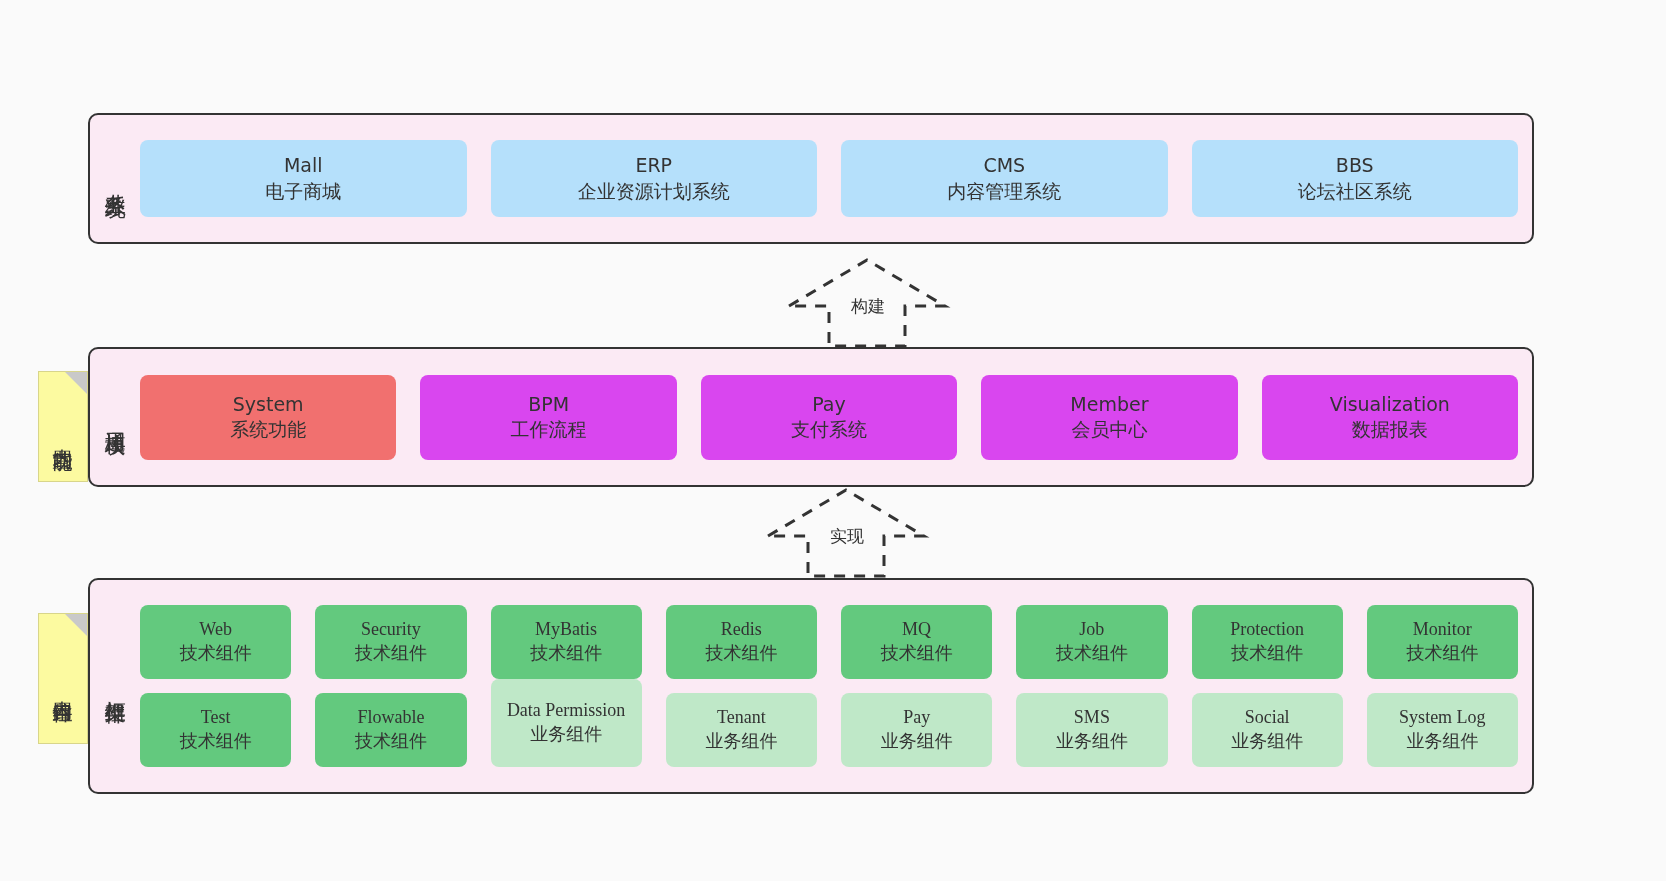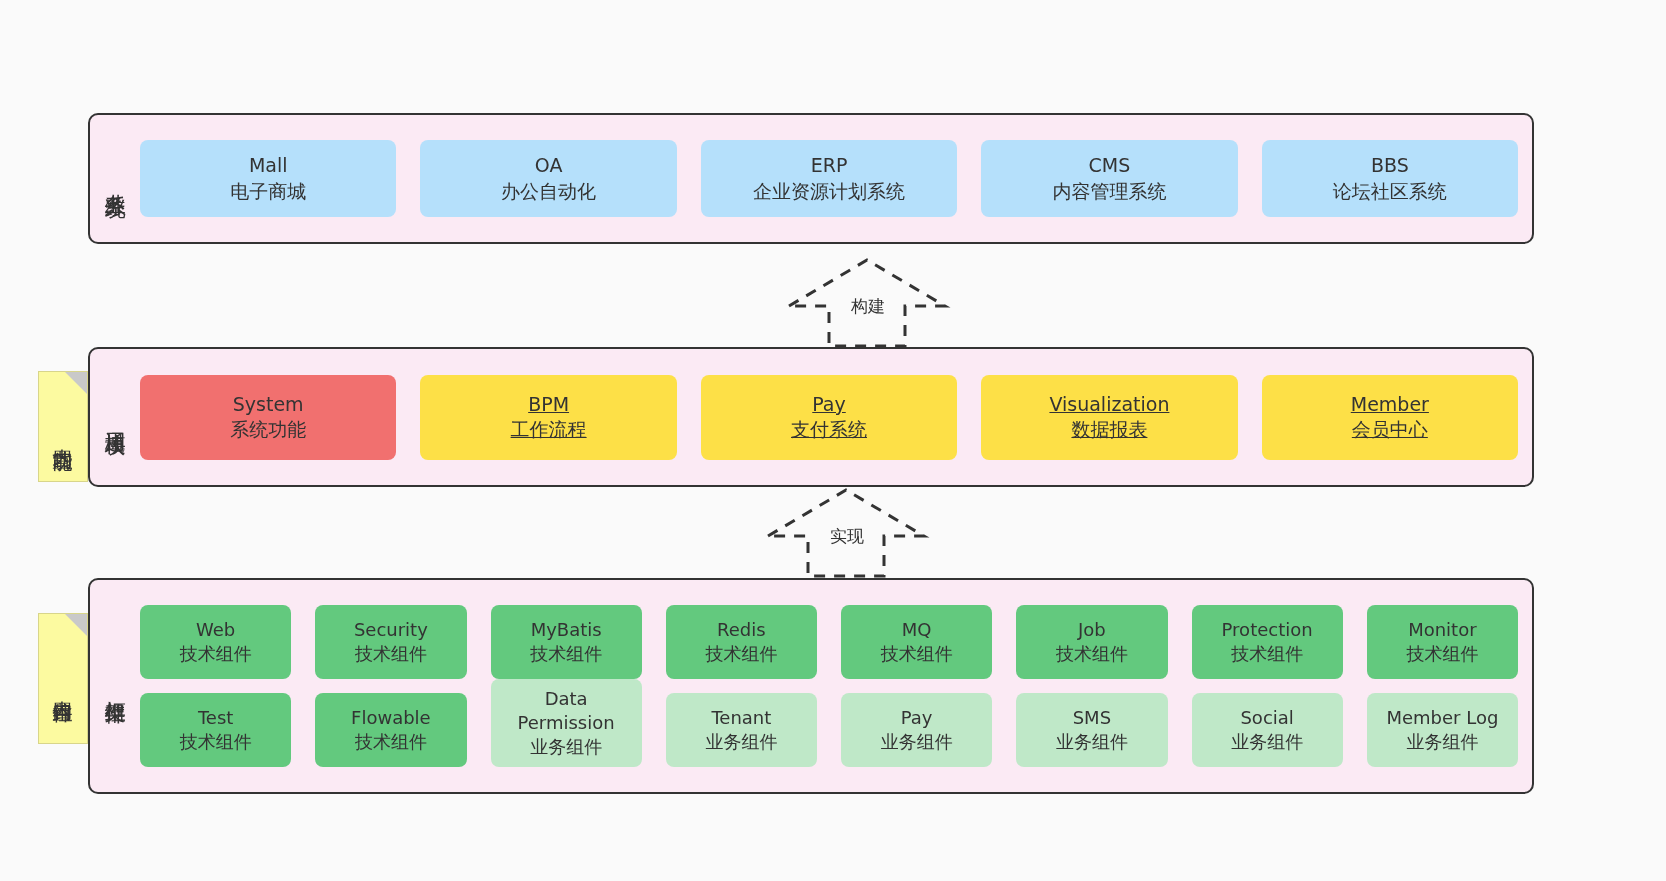--- a/index.html
+++ b/index.html
@@ -73,21 +73,21 @@
     line-height: 1.32;
     color: #333333;
     padding: 6px 4px;
     min-height: 80px;
   }
   .card .t1 { display: block; }
   .card .t2 { display: block; }
 
   .card.blue       { background: #b5e0fb; }
   .card.red        { background: #f1706f; }
-  .card.pink       { background: #fde047; text-decoration: underline; }
+  .card.pink       { background: #d946ef; }
   .card.green      { background: #63c97e; }
   .card.lightgreen { background: #bfe8c8; }
 
   
   #band-business {
     left: 88px;
     top: 113px;
     width: 1446px;
     height: 131px;
   }
@@ -103,21 +103,21 @@
   #band-common .card { height: 85px; min-height: 85px; }
 
   
   #band-framework {
     left: 88px;
     top: 578px;
     width: 1446px;
     height: 216px;
   }
   #band-framework .band-body { padding: 14px 14px 14px 0; }
-  #band-framework .row { gap: 24px; align-items: flex-end; }
+  #band-framework .row { gap: 24px; align-items: flex-end; font-family: Liberation Serif, serif; }
   #band-framework .row.row-2 { align-items: center; margin-top: 14px; }
   #band-framework .card { height: 74px; min-height: 74px; font-size: 18px; }
   #band-framework .card.tall { height: 88px; min-height: 88px; margin-top: -14px; }
 
   
   .note {
     position: absolute;
     box-sizing: border-box;
     background: #fcfaa0;
     border: 1px solid #d8d58a;
@@ -179,24 +179,20 @@
 
 <div class="band" id="band-business">
   <div class="band-label">业务系统</div>
   <div class="band-body">
     <div class="row" id="row-business">
         <div class="card blue">
           <span class="t1">Mall</span>
           <span class="t2">电子商城</span>
         </div>
         <div class="card blue">
-          <span class="t1">OA</span>
-          <span class="t2">办公自动化</span>
-        </div>
-        <div class="card blue">
           <span class="t1">ERP</span>
           <span class="t2">企业资源计划系统</span>
         </div>
         <div class="card blue">
           <span class="t1">CMS</span>
           <span class="t2">内容管理系统</span>
         </div>
         <div class="card blue">
           <span class="t1">BBS</span>
           <span class="t2">论坛社区系统</span>
@@ -226,26 +222,26 @@
         </div>
         <div class="card pink">
           <span class="t1">BPM</span>
           <span class="t2">工作流程</span>
         </div>
         <div class="card pink">
           <span class="t1">Pay</span>
           <span class="t2">支付系统</span>
         </div>
         <div class="card pink">
+          <span class="t1">Member</span>
+          <span class="t2">会员中心</span>
+        </div>
+        <div class="card pink">
           <span class="t1">Visualization</span>
           <span class="t2">数据报表</span>
-        </div>
-        <div class="card pink">
-          <span class="t1">Member</span>
-          <span class="t2">会员中心</span>
         </div>
       </div>
   </div>
 </div>
 
 <div class="arrow" id="arrow-impl">
   <svg width="160" height="90" viewBox="0 0 160 90" fill="none" stroke="#333333" stroke-width="3" stroke-dasharray="11 9" stroke-linecap="butt">
     <path d="M 2 48 L 80 2 L 158 48 L 118 48 L 118 88 L 42 88 L 42 48 Z"></path>
   </svg>
   <span class="arrow-label">实现</span>
@@ -315,18 +311,18 @@
         </div>
         <div class="card lightgreen">
           <span class="t1">SMS</span>
           <span class="t2">业务组件</span>
         </div>
         <div class="card lightgreen">
           <span class="t1">Social</span>
           <span class="t2">业务组件</span>
         </div>
         <div class="card lightgreen">
-          <span class="t1">Member Log</span>
+          <span class="t1">System Log</span>
           <span class="t2">业务组件</span>
         </div>
       </div>
   </div>
 </div>
 
 </body></html>

